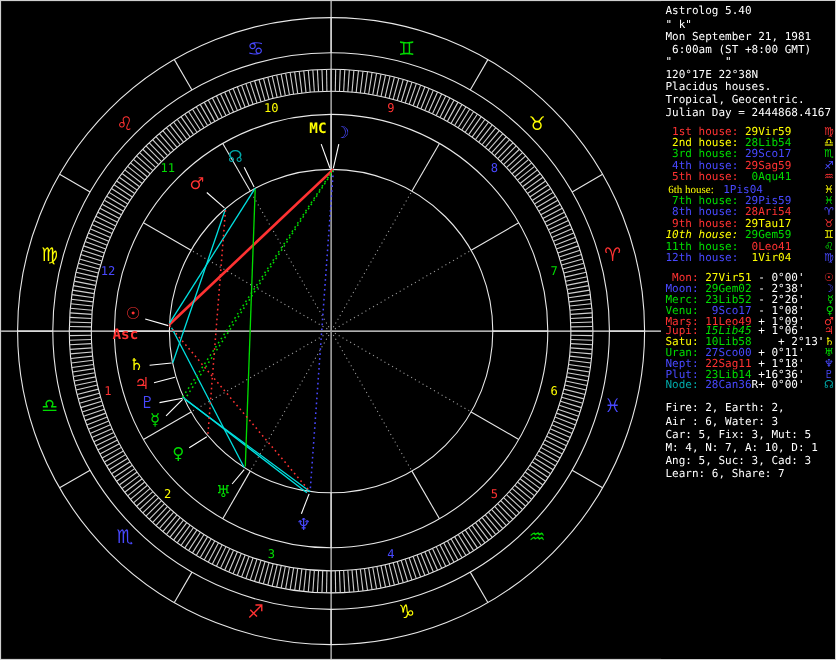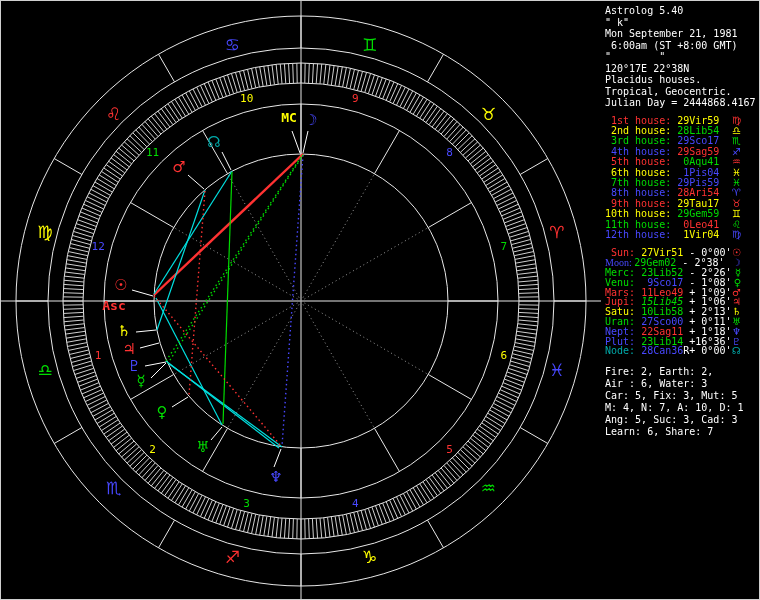--- a/index.html
+++ b/index.html
@@ -7,21 +7,21 @@
     position:relative;width:760px;height:600px;background:#000;
     border:1px solid #cfcfcf;box-sizing:border-box;overflow:hidden;
     font-family:"DejaVu Sans Mono",monospace;
   }
   #wheel{position:absolute;left:0;top:0;}
   .sidebar{
     position:absolute;left:600px;top:0;width:160px;height:600px;
     padding:4px 0 0 4px;box-sizing:border-box;background:#000;
   }
   .hline{color:#fff;font-size:10px;line-height:11.5px;white-space:pre;}
-  .row{display:flex;justify-content:space-between;white-space:pre;font-size:10px;padding-right:20px;}
+  .row{display:flex;justify-content:space-between;white-space:pre;font-size:10px;padding-right:3px;}
   #houses{margin-top:7px;}
   #houses .row{line-height:10.4px;}
   #planets{margin-top:8px;}
   #planets .row{line-height:9.8px;}
   #stats{margin-top:10px;}
   #stats .hline{line-height:12px;}
   .glyph-cell{font-family:"DejaVu Sans",sans-serif;font-size:10px;}
   .wheel-glyph{font-family:"DejaVu Sans",sans-serif;}
   .wheel-num,.wheel-label{font-family:"DejaVu Sans Mono",monospace;}
 </style>
@@ -503,36 +503,36 @@
         <div class="hline">Placidus houses.</div>
         <div class="hline">Tropical, Geocentric.</div>
         <div class="hline">Julian Day = 2444868.4167</div>
       </div>
     <div id="houses">
         <div class="row"><span><span style="color: rgb(255, 50, 50);"> 1st house: </span><span style="color: rgb(255, 255, 0);">29Vir59</span></span><span class="glyph-cell" style="color: rgb(255, 50, 50);">♍</span></div>
         <div class="row"><span><span style="color: rgb(255, 255, 0);"> 2nd house: </span><span style="color: rgb(0, 220, 0);">28Lib54</span></span><span class="glyph-cell" style="color: rgb(255, 255, 0);">♎</span></div>
         <div class="row"><span><span style="color: rgb(0, 220, 0);"> 3rd house: </span><span style="color: rgb(72, 72, 255);">29Sco17</span></span><span class="glyph-cell" style="color: rgb(0, 220, 0);">♏</span></div>
         <div class="row"><span><span style="color: rgb(72, 72, 255);"> 4th house: </span><span style="color: rgb(255, 50, 50);">29Sag59</span></span><span class="glyph-cell" style="color: rgb(72, 72, 255);">♐</span></div>
         <div class="row"><span><span style="color: rgb(255, 50, 50);"> 5th house: </span><span style="color: rgb(0, 220, 0);"> 0Aqu41</span></span><span class="glyph-cell" style="color: rgb(255, 50, 50);">♒</span></div>
-        <div class="row"><span><span style="color: rgb(255, 255, 0);"> 6th house: </span><span style="color: rgb(72, 72, 255);"> 1Pis04</span></span><span class="glyph-cell" style="color: rgb(255, 255, 0);">♓</span></div>
+        <div class="row"><span><span style="color: rgb(255, 255, 0); font-family: Liberation Serif, serif;"> 6th house: </span><span style="color: rgb(72, 72, 255);"> 1Pis04</span></span><span class="glyph-cell" style="color: rgb(255, 255, 0);">♓</span></div>
         <div class="row"><span><span style="color: rgb(0, 220, 0);"> 7th house: </span><span style="color: rgb(72, 72, 255);">29Pis59</span></span><span class="glyph-cell" style="color: rgb(0, 220, 0);">♓</span></div>
         <div class="row"><span><span style="color: rgb(72, 72, 255);"> 8th house: </span><span style="color: rgb(255, 50, 50);">28Ari54</span></span><span class="glyph-cell" style="color: rgb(72, 72, 255);">♈</span></div>
         <div class="row"><span><span style="color: rgb(255, 50, 50);"> 9th house: </span><span style="color: rgb(255, 255, 0);">29Tau17</span></span><span class="glyph-cell" style="color: rgb(255, 50, 50);">♉</span></div>
-        <div class="row"><span><span style="color: rgb(255, 255, 0);">10th house: </span><span style="color: rgb(0, 220, 0);">29Gem59</span></span><span class="glyph-cell" style="color: rgb(255, 255, 0);">♊</span></div>
+        <div class="row"><span><span style="color: rgb(255, 255, 0); font-style: italic;">10th house: </span><span style="color: rgb(0, 220, 0);">29Gem59</span></span><span class="glyph-cell" style="color: rgb(255, 255, 0);">♊</span></div>
         <div class="row"><span><span style="color: rgb(0, 220, 0);">11th house: </span><span style="color: rgb(255, 50, 50);"> 0Leo41</span></span><span class="glyph-cell" style="color: rgb(0, 220, 0);">♌</span></div>
         <div class="row"><span><span style="color: rgb(72, 72, 255);">12th house: </span><span style="color: rgb(255, 255, 0);"> 1Vir04</span></span><span class="glyph-cell" style="color: rgb(72, 72, 255);">♍</span></div>
       </div>
     <div id="planets">
-        <div class="row"><span><span style="color: rgb(255, 50, 50);"> Sun: </span><span style="color: rgb(255, 255, 0);">27Vir51</span><span style="color: rgb(255, 255, 255);"> </span><span style="color: rgb(255, 255, 255);">- 0°00'</span></span><span class="glyph-cell" style="color: rgb(255, 50, 50);">☉</span></div>
-        <div class="row"><span><span style="color: rgb(72, 72, 255); font-family: Liberation Serif, serif;">Moon: </span><span style="color: rgb(0, 220, 0);">29Gem02</span><span style="color: rgb(255, 255, 255);"> </span><span style="color: rgb(255, 255, 255);">- 2°38'</span></span><span class="glyph-cell" style="color: rgb(72, 72, 255);">☽</span></div>
+        <div class="row"><span><span style="color: rgb(255, 50, 50);"> Mon: </span><span style="color: rgb(255, 255, 0);">27Vir51</span><span style="color: rgb(255, 255, 255);"> </span><span style="color: rgb(255, 255, 255);">- 0°00'</span></span><span class="glyph-cell" style="color: rgb(255, 50, 50);">☉</span></div>
+        <div class="row"><span><span style="color: rgb(72, 72, 255);">Moon: </span><span style="color: rgb(0, 220, 0);">29Gem02</span><span style="color: rgb(255, 255, 255);"> </span><span style="color: rgb(255, 255, 255);">- 2°38'</span></span><span class="glyph-cell" style="color: rgb(72, 72, 255);">☽</span></div>
         <div class="row"><span><span style="color: rgb(0, 220, 0);">Merc: </span><span style="color: rgb(0, 220, 0);">23Lib52</span><span style="color: rgb(255, 255, 255);"> </span><span style="color: rgb(255, 255, 255);">- 2°26'</span></span><span class="glyph-cell" style="color: rgb(0, 220, 0);">☿</span></div>
         <div class="row"><span><span style="color: rgb(0, 220, 0);">Venu: </span><span style="color: rgb(72, 72, 255);"> 9Sco17</span><span style="color: rgb(255, 255, 255);"> </span><span style="color: rgb(255, 255, 255);">- 1°08'</span></span><span class="glyph-cell" style="color: rgb(0, 220, 0);">♀</span></div>
         <div class="row"><span><span style="color: rgb(255, 50, 50);">Mars: </span><span style="color: rgb(255, 50, 50);">11Leo49</span><span style="color: rgb(255, 255, 255);"> </span><span style="color: rgb(255, 255, 255);">+ 1°09'</span></span><span class="glyph-cell" style="color: rgb(255, 50, 50);">♂</span></div>
         <div class="row"><span><span style="color: rgb(255, 50, 50);">Jupi: </span><span style="color: rgb(0, 220, 0); font-style: italic;">15Lib45</span><span style="color: rgb(255, 255, 255);"> </span><span style="color: rgb(255, 255, 255); margin-top: 44px;">+ 1°06'</span></span><span class="glyph-cell" style="color: rgb(255, 50, 50);">♃</span></div>
-        <div class="row"><span><span style="color: rgb(255, 255, 0);">Satu: </span><span style="color: rgb(0, 220, 0);">10Lib58</span><span style="color: rgb(255, 255, 255);"> </span><span style="color: rgb(255, 255, 255);">+ 2°13'</span></span><span class="glyph-cell" style="color: rgb(255, 255, 0);">♄</span></div>
+        <div class="row"><span><span style="color: rgb(255, 255, 0);">Satu: </span><span style="color: rgb(0, 220, 0);">10Lib58</span><span style="color: rgb(255, 255, 255);"> </span><span style="color: rgb(255, 255, 255); margin-left: 18px;">+ 2°13'</span></span><span class="glyph-cell" style="color: rgb(255, 255, 0);">♄</span></div>
         <div class="row"><span><span style="color: rgb(0, 220, 0);">Uran: </span><span style="color: rgb(72, 72, 255);">27Sco00</span><span style="color: rgb(255, 255, 255);"> </span><span style="color: rgb(255, 255, 255);">+ 0°11'</span></span><span class="glyph-cell" style="color: rgb(0, 220, 0);">♅</span></div>
         <div class="row"><span><span style="color: rgb(72, 72, 255);">Nept: </span><span style="color: rgb(255, 50, 50);">22Sag11</span><span style="color: rgb(255, 255, 255);"> </span><span style="color: rgb(255, 255, 255);">+ 1°18'</span></span><span class="glyph-cell" style="color: rgb(72, 72, 255);">♆</span></div>
         <div class="row"><span><span style="color: rgb(72, 72, 255);">Plut: </span><span style="color: rgb(0, 220, 0); margin-top: 44px;">23Lib14</span><span style="color: rgb(255, 255, 255);"> </span><span style="color: rgb(255, 255, 255);">+16°36'</span></span><span class="glyph-cell" style="color: rgb(72, 72, 255);">♇</span></div>
         <div class="row"><span><span style="color: rgb(0, 168, 168);">Node: </span><span style="color: rgb(72, 72, 255);">28Can36</span><span style="color: rgb(255, 255, 255);">R</span><span style="color: rgb(255, 255, 255);">+ 0°00'</span></span><span class="glyph-cell" style="color: rgb(0, 168, 168);">☊</span></div>
       </div>
     <div id="stats">
         <div class="hline">Fire: 2, Earth: 2,</div>
         <div class="hline">Air : 6, Water: 3</div>
         <div class="hline">Car: 5, Fix: 3, Mut: 5</div>
         <div class="hline">M: 4, N: 7, A: 10, D: 1</div>

